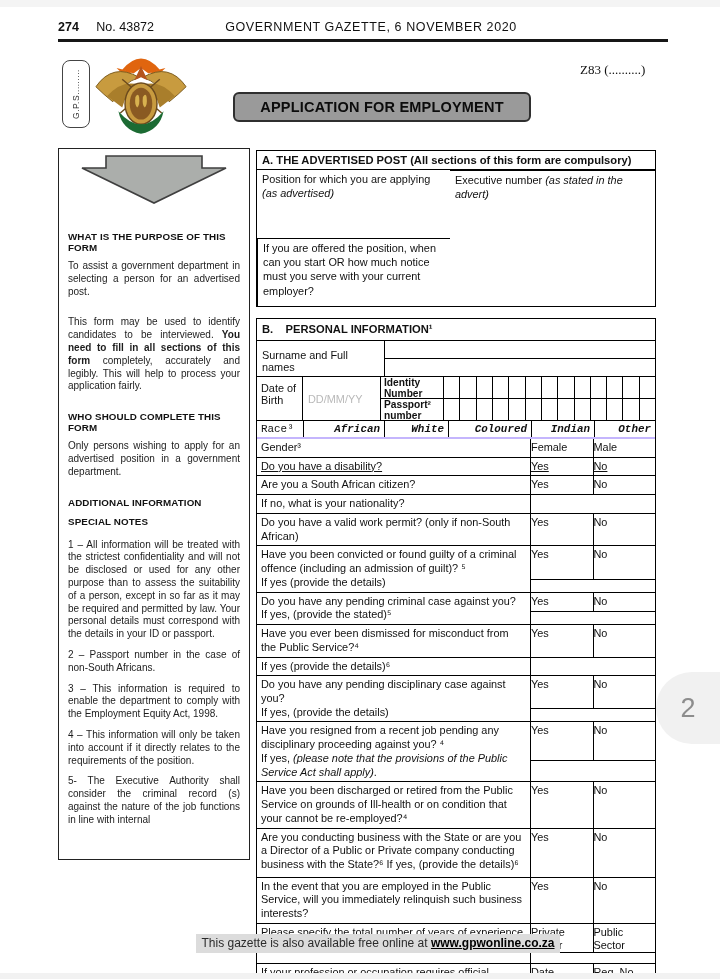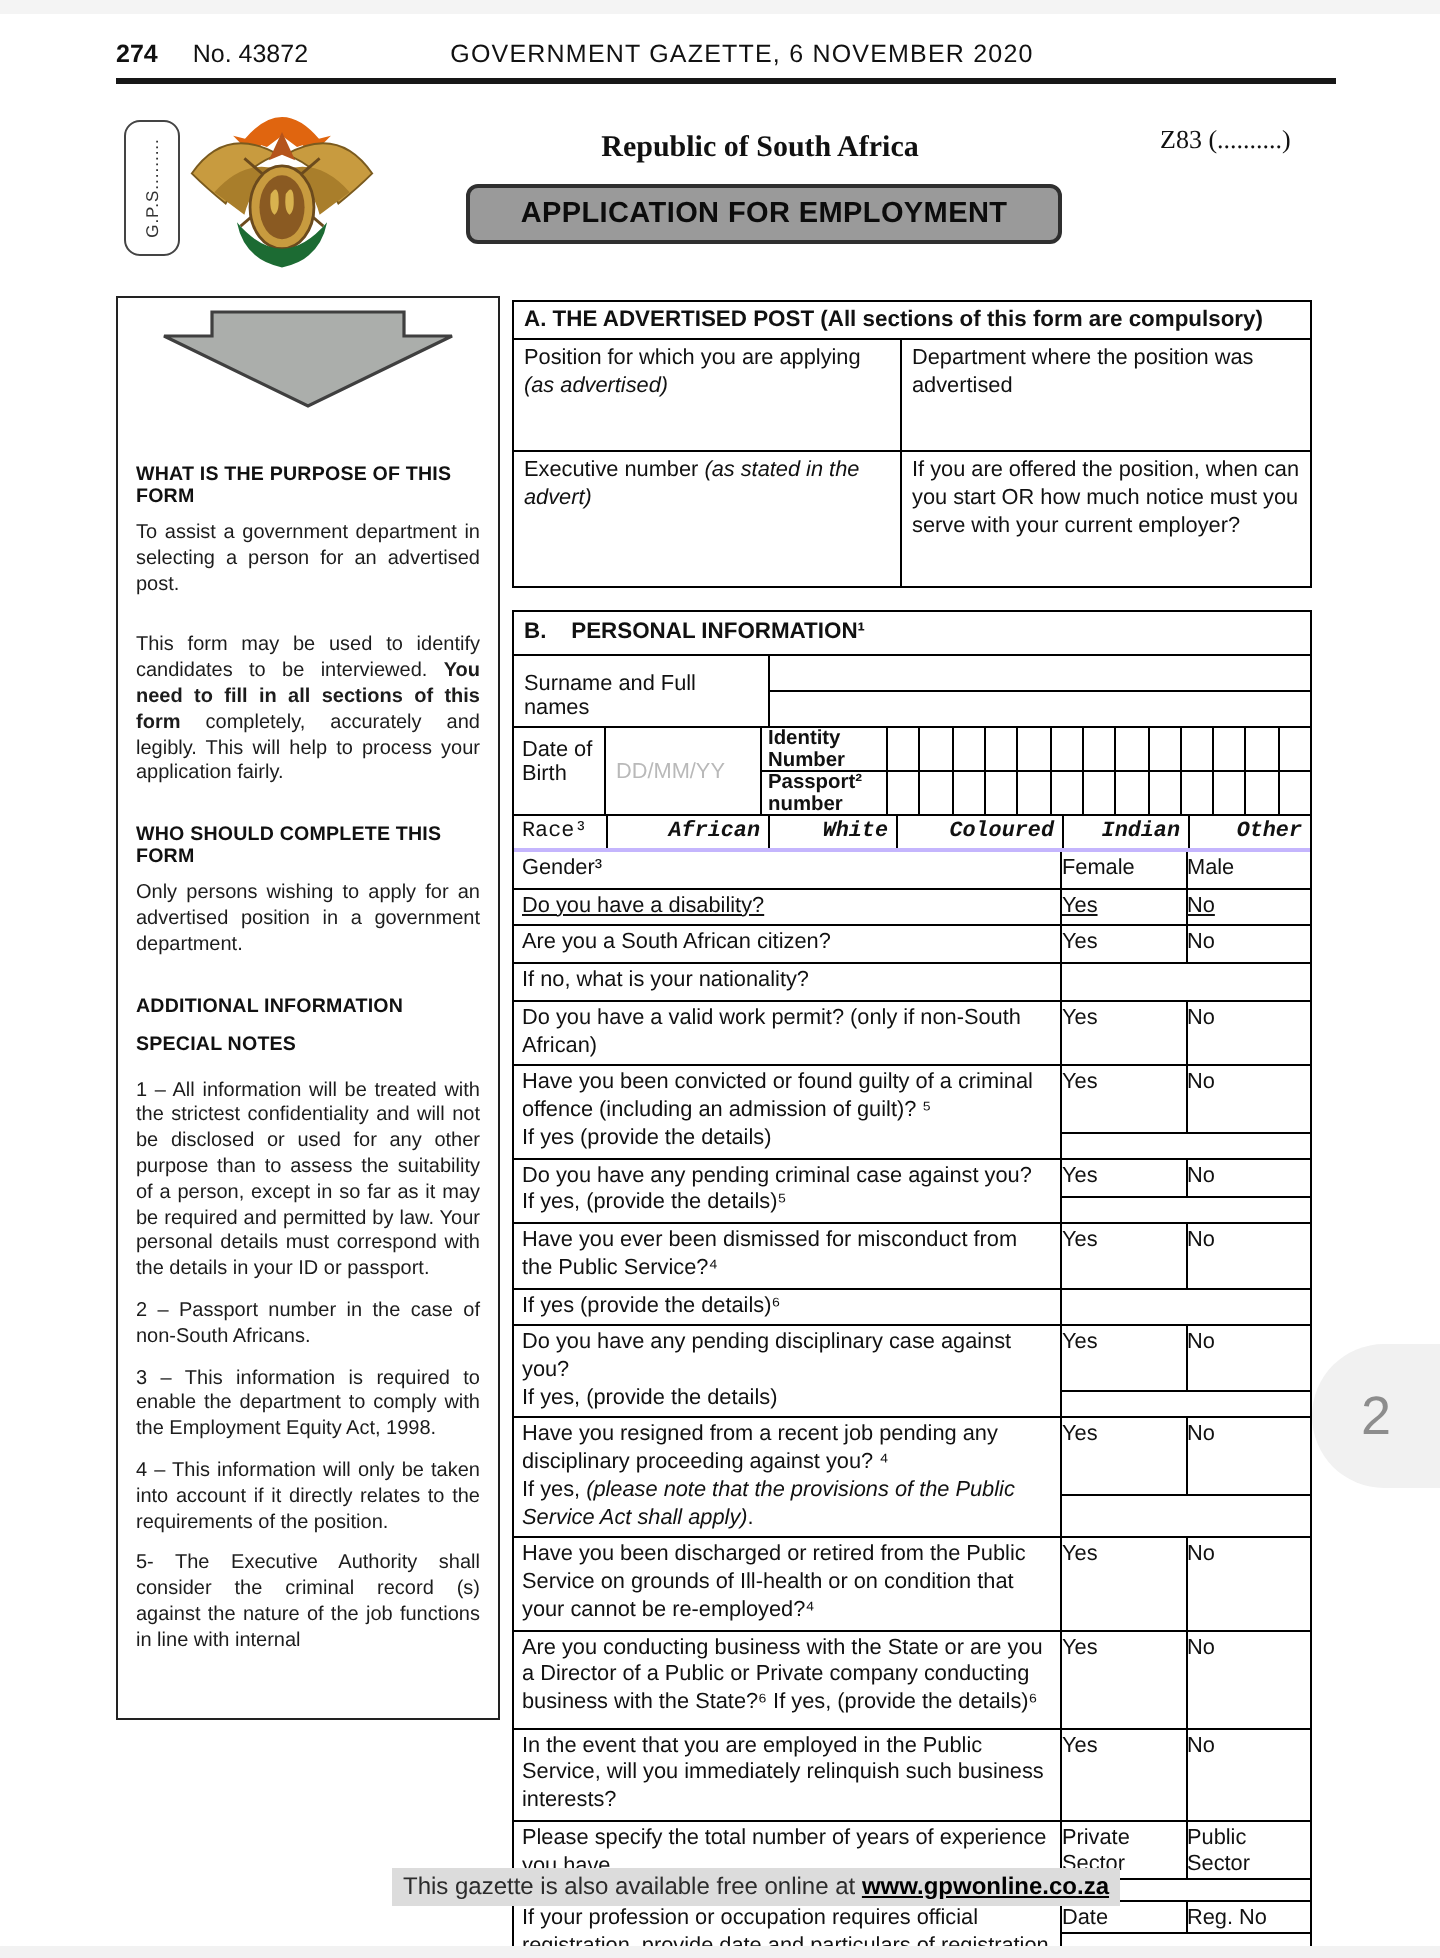--- a/index.html
+++ b/index.html
@@ -117,21 +117,20 @@
       <path d="M50,12 L57,27 L50,24 L43,27 Z" fill="#b5541c"></path>
       <line x1="30" y1="26" x2="72" y2="62" stroke="#6b4a1d" stroke-width="1.5"></line>
       <line x1="70" y1="26" x2="28" y2="62" stroke="#6b4a1d" stroke-width="1.5"></line>
       <ellipse cx="50" cy="52" rx="17" ry="22" fill="#c89b3f" stroke="#6b4a1d" stroke-width="1.5"></ellipse>
       <ellipse cx="50" cy="52" rx="12" ry="17" fill="#8a5a22"></ellipse>
       <path d="M44,45 q3,-5 4,0 q1,9 -2,11 q-3,-2 -2,-11Z" fill="#d8b24f"></path>
       <path d="M52,45 q3,-5 4,0 q1,9 -2,11 q-3,-2 -2,-11Z" fill="#d8b24f"></path>
       <path d="M26,60 Q50,88 74,60 Q70,80 50,84 Q30,80 26,60Z" fill="#1c6b33"></path>
     </svg>
   </div>
-  <div class="republic">Republic of South Africa</div>
   <div class="z83">Z83 (..........)</div>
   <div class="banner">APPLICATION FOR EMPLOYMENT</div>
 
   <div class="sidebar">
     <div class="arrow-wrap">
       <svg width="148" height="50" viewBox="0 0 148 50">
         <path d="M26,1 H122 V13 H146 L74,48 L2,13 H26 Z" fill="#abaeab" stroke="#3f3f3f" stroke-width="1.6"></path>
       </svg>
     </div>
     <div>
@@ -151,23 +150,20 @@
   </div>
 
   <div class="colR">
 
     <div class="tableA">
       <div class="a-title">A. THE ADVERTISED POST (All sections of this form are compulsory)</div>
       <div class="aGrid">
         <div class="aCell r1">
           <span>Position for which you are applying </span><span class="i">(as advertised)</span>
         </div>
-        <div class="aCell r1 right">
-          <span>Department where the position was advertised</span>
-        </div>
         <div class="aCell r2">
           <span>Executive number </span><span class="i">(as stated in the advert)</span>
         </div>
         <div class="aCell r2 right">
           <span>If you are offered the position, when can you start OR how much notice must you serve with your current employer?</span>
         </div>
       </div>
     </div>
 
     <div class="tableB">
@@ -293,21 +289,21 @@
               <div class="qanswers">
                 <div class="qa">Yes</div>
                 <div class="qa">No</div>
               </div>
               <div class="qsub" style="min-height: 12px;"></div>
             </div>
           </div>
           <div class="qrow">
             <div class="qlabel">
               <div><span>Do you have any pending criminal case against you?</span></div>
-              <div><span>If yes, (provide the details)⁵</span></div>
+              <div><span>If yes, (provide the stated)⁵</span></div>
             </div>
             <div class="qright">
               <div class="qanswers">
                 <div class="qa">Yes</div>
                 <div class="qa">No</div>
               </div>
               <div class="qsub" style="min-height: 12px;"></div>
             </div>
           </div>
           <div class="qrow" style="min-height: 27px;">

